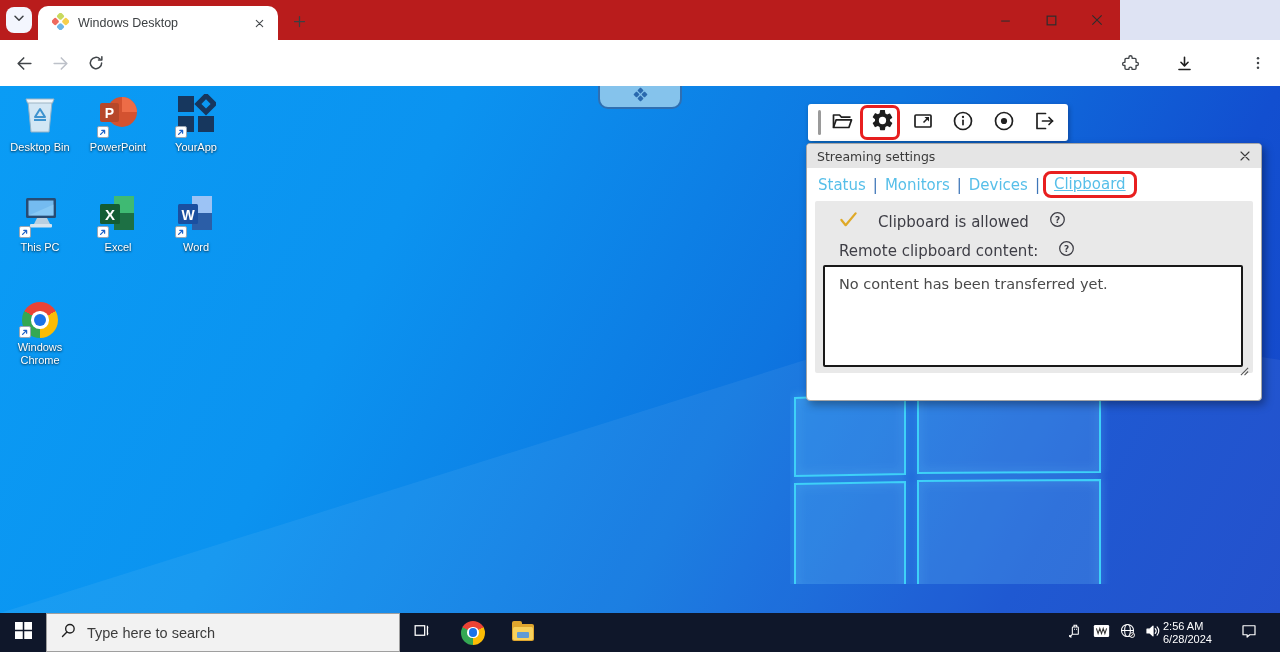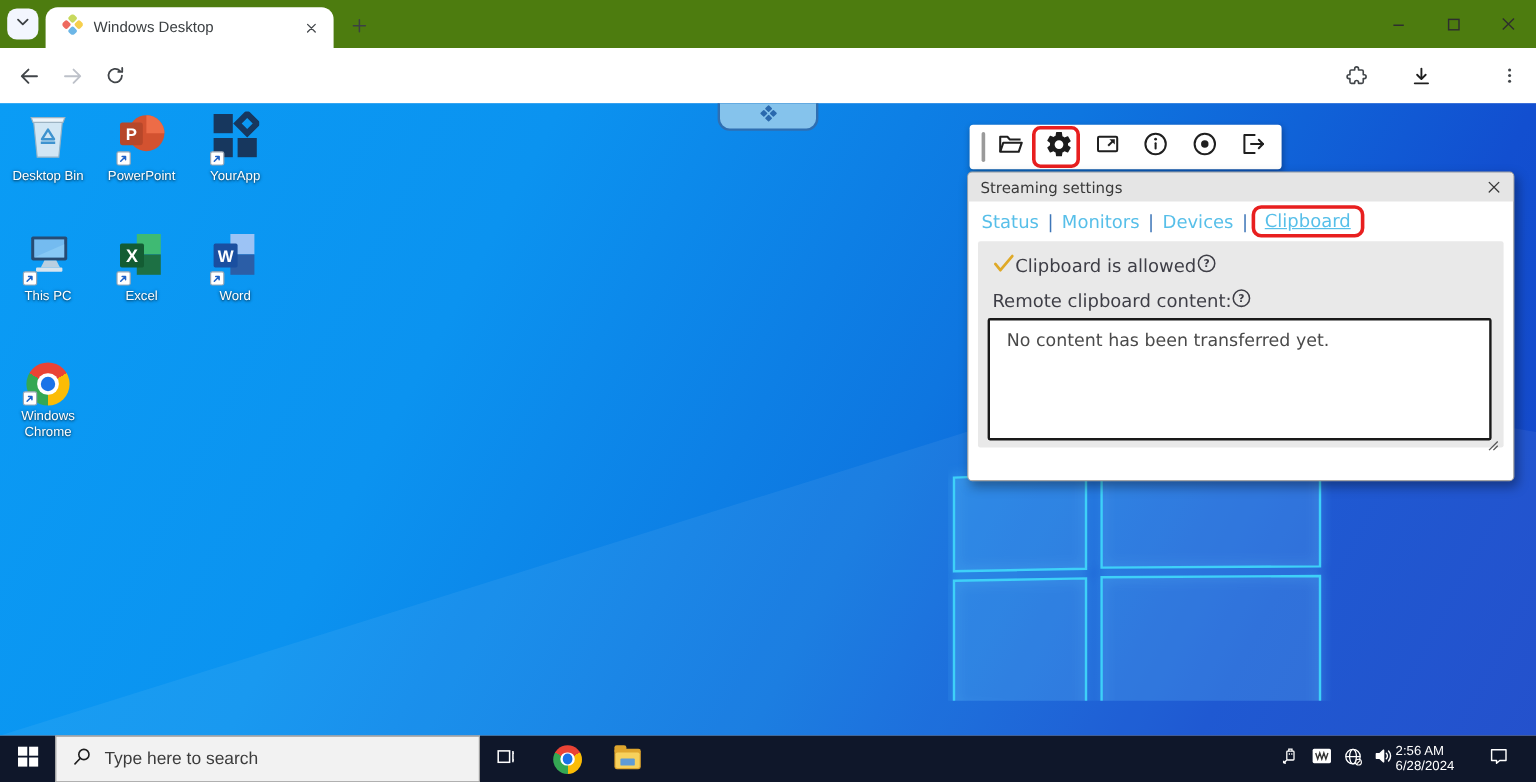--- a/index.html
+++ b/index.html
@@ -1,21 +1,21 @@
 <!DOCTYPE html>
 <html><head>
 <meta charset="utf-8">
 <style>
   *{margin:0;padding:0;box-sizing:border-box}
   html,body{width:1280px;height:652px;overflow:hidden}
   body{font-family:"Liberation Sans",sans-serif}
   .root{position:relative;width:1280px;height:652px;background:#dee3f3;overflow:hidden}
 
   
-  .tabstrip{position:absolute;left:0;top:0;width:1280px;height:40px;background:#4d7c0f}
+  .tabstrip{position:absolute;left:0;top:0;width:1120px;height:40px;background:#b91c1c}
   .tabsearch{position:absolute;left:6px;top:7px;width:26px;height:26px;border-radius:8px;background:#f3f6fe;display:flex;align-items:center;justify-content:center}
   .tab{position:absolute;left:38px;top:6px;width:240px;height:34px;background:#fff;border-radius:10px 10px 0 0;display:flex;align-items:center;padding:0 10px 0 14px}
   .tabtitle{font-size:12.5px;color:#3c4043;flex:1;margin-left:9px;white-space:nowrap;overflow:hidden}
   .tabclose{display:flex;align-items:center;justify-content:center;width:18px;height:18px;border-radius:50%}
   .newtab{position:absolute;left:286px;top:8px;width:26px;height:26px;display:flex;align-items:center;justify-content:center}
   .wctrls{position:absolute;right:0;top:0;height:40px;display:flex;align-items:center}
   .wbtn{width:46px;height:40px;display:flex;align-items:center;justify-content:center}
 
   
   .btoolbar{position:absolute;left:0;top:40px;width:1280px;height:46px;background:#fff}
@@ -50,21 +50,21 @@
   .redring{position:absolute;border:3.5px solid #e81f1f;border-radius:7px;pointer-events:none}
 
   .spanel{position:absolute;left:806px;top:57px;width:456px;height:258px;background:#fff;border:1px solid #a6a6a6;border-radius:4px;box-shadow:3px 4px 9px rgba(0,0,0,.35);font-family:"DejaVu Sans",sans-serif}
   .sp-head{height:24px;background:#e5e5e5;display:flex;align-items:center;padding:0 10px;border-radius:3px 3px 0 0}
   .sp-title{font-size:12.5px;color:#3a3a3a;flex:1}
   .sp-tabs{height:33px;display:flex;align-items:center;padding-left:11px;font-size:15px;color:#57bfe9;gap:7px}
   .sp-pipe{color:#3e76b8}
   .sp-tab{cursor:default}
   .sp-tab.active{text-decoration:underline;border:3px solid #e81f1f;border-radius:8px;padding:1px 8px 2px;margin-left:-4px}
   .sp-content{position:relative;margin:0 8px;height:172px;background:#e9e9e9;border-radius:2px;color:#3e3e46}
-  .sp-row{position:absolute;left:12px;display:flex;align-items:center;gap:0;font-size:15px}
+  .sp-row{position:absolute;left:24px;display:flex;align-items:center;gap:20px;font-size:15px}
   .sp-ta{position:absolute;left:8px;top:64px;width:420px;height:102px;background:#fff;border:2px solid #191919;border-radius:2px;resize:none;outline:none;padding:9px 14px;font-family:"DejaVu Sans",sans-serif;font-size:14.5px;color:#4a4a4a}
   .ta-grip{position:absolute;left:425px;top:160px;pointer-events:none}
 
   
   .taskbar{position:absolute;left:0;top:613px;width:1280px;height:39px;background:#0f172a}
   .tb-abs{position:absolute;top:0;height:39px;display:flex;align-items:center;justify-content:center}
   .tsearch{position:absolute;left:46px;top:0;width:354px;height:39px;background:#f2f2f2;border:1px solid #9f9f9f;display:flex;align-items:center;padding-left:13px;gap:10px}
   .tsearch input{border:none;background:transparent;outline:none;font-family:"Liberation Sans",sans-serif;font-size:14.5px;color:#3c3c3c;width:280px}
   .tsearch input::placeholder{color:#3c3c3c;opacity:1}
   .folder-ic{position:relative;width:22px;height:17px}

